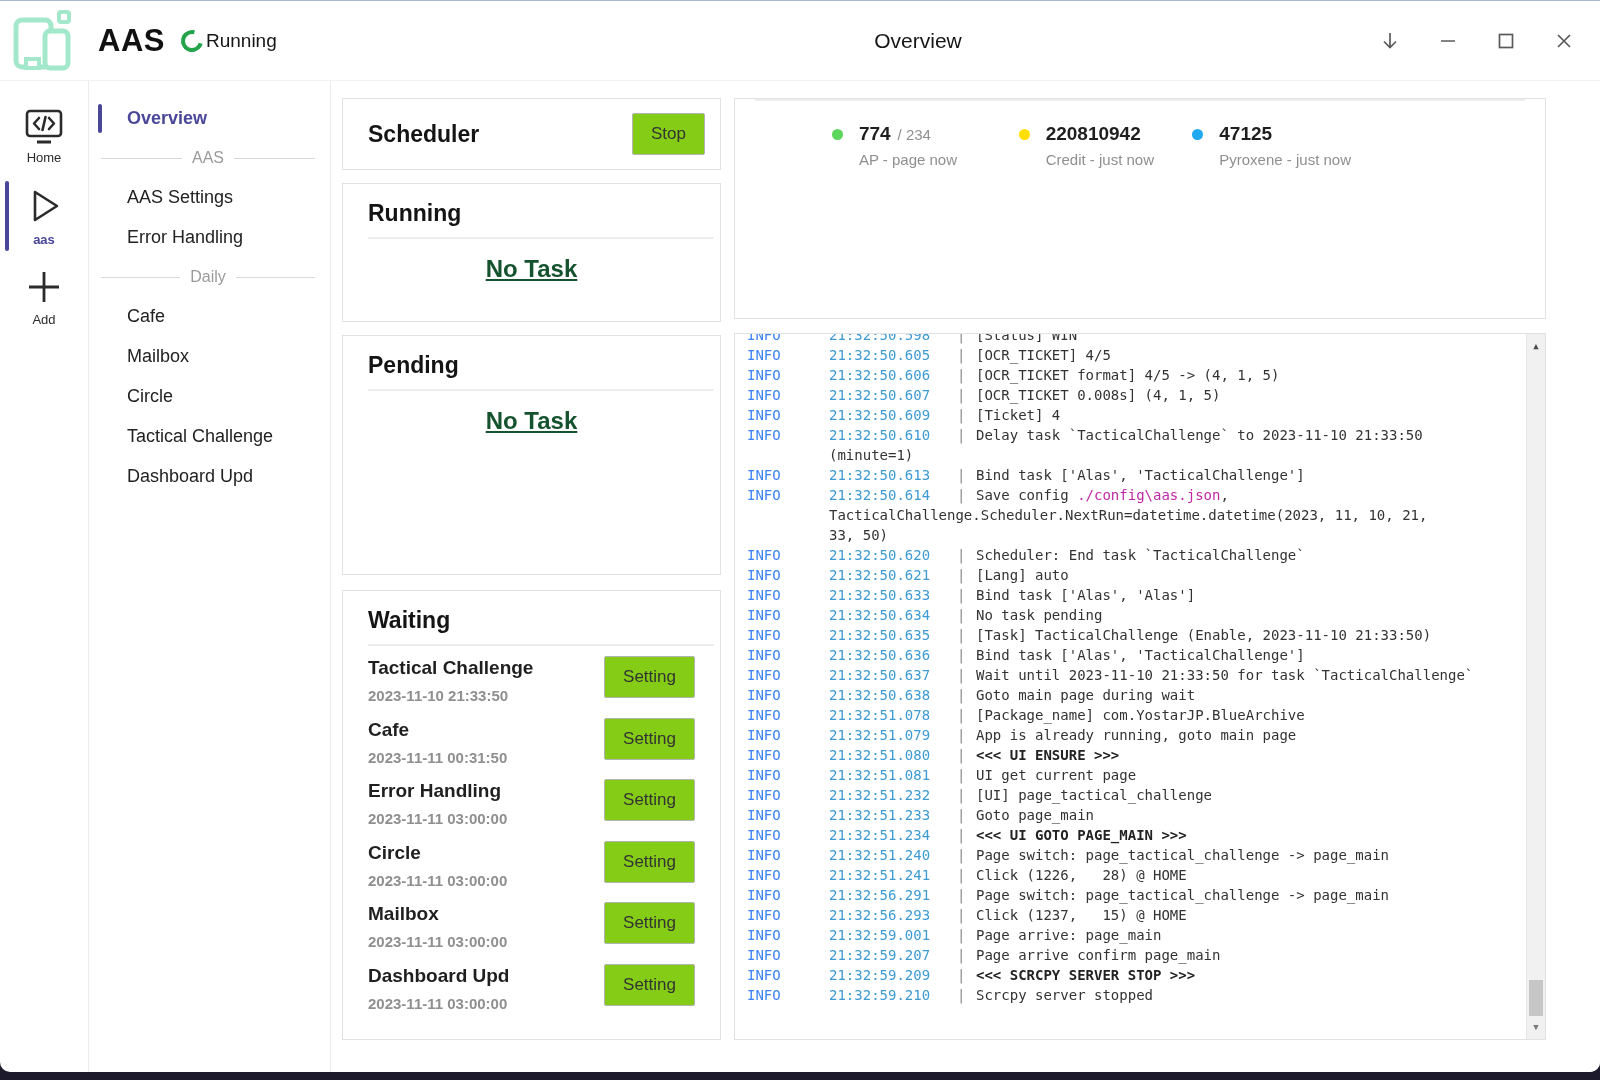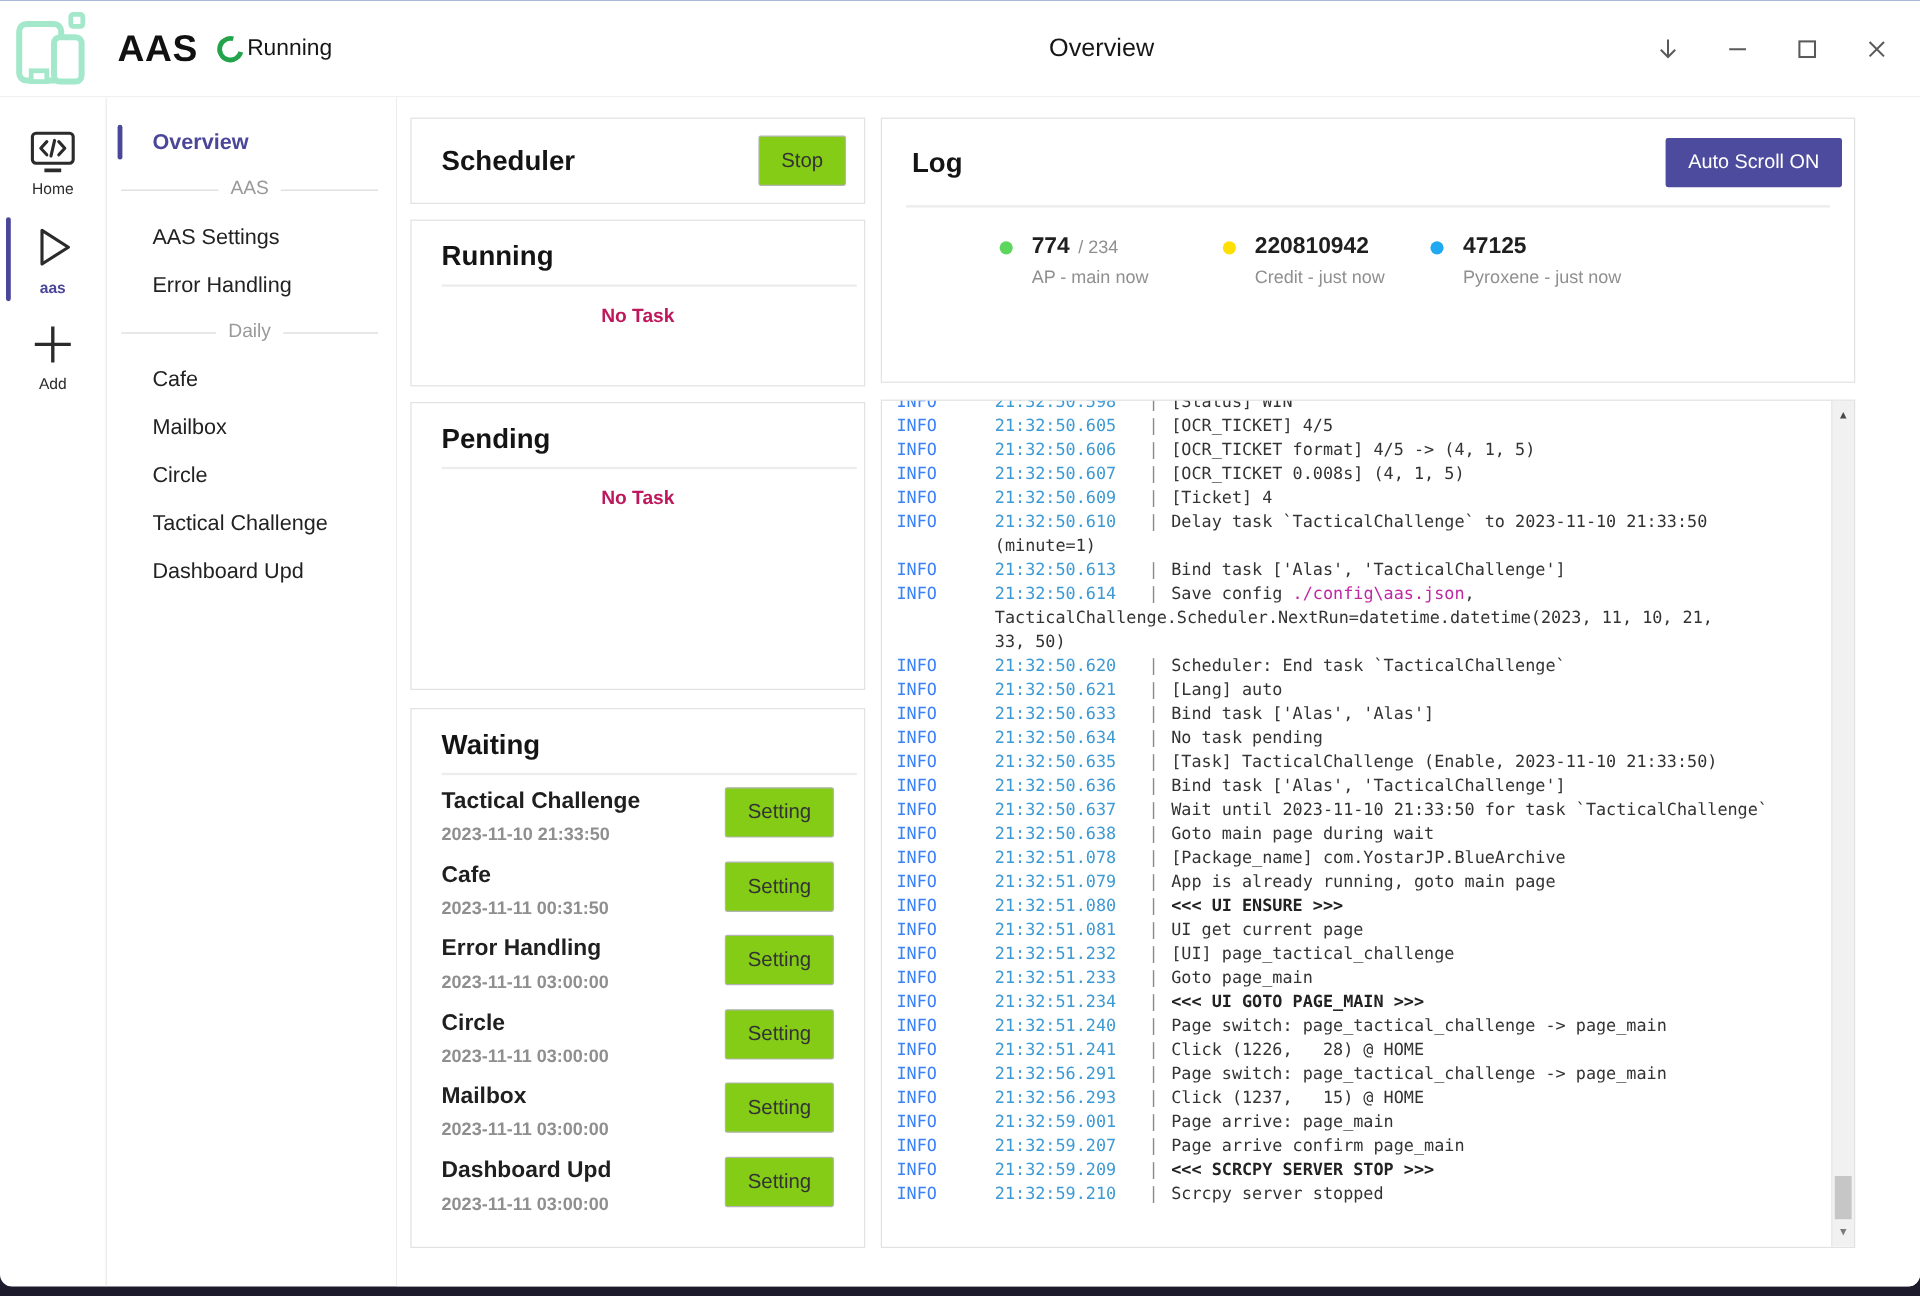--- a/index.html
+++ b/index.html
@@ -95,21 +95,21 @@
     height:42px; padding:0 18px; cursor:default;
   }
   .btn-purple {
     background:#4d4b9d; border:none; color:#fff;
     font-size:16.5px; height:41px; padding:0 19px; border-radius:2px;
   }
 
   .card-running { height:139px; flex:0 0 139px; margin-bottom:13px; padding-top:16px; }
   .card-pending { height:240px; flex:0 0 240px; margin-bottom:15px; padding-top:16px; }
   .card-running .card-title, .card-pending .card-title, .card-waiting .card-title { padding-left:25px; }
-  .empty-text { text-align:center; color:#be185d; font-size:16px; font-weight:600; margin-top:16px; }
+  .empty-text { text-align:center; color:#14532d; font-size:24px; font-weight:600; margin-top:16px;text-decoration:underline; }
 
   .card-waiting { flex:1; padding-top:16px; overflow:hidden; }
   .wtask-list { margin-top:6px; }
   .wtask {
     display:flex; justify-content:space-between; align-items:flex-start;
     height:61.5px; padding:3px 25px 0 25px;
   }
   .wtask-name { font-size:19px; font-weight:700; color:#1f1f1f; margin-top:2px; }
   .wtask-time { font-size:15px; font-weight:600; color:#8f8f8f; margin-top:8px; }
   .setting-btn { margin-top:1px; }
@@ -326,34 +326,30 @@
       <div class="wtask-time">2023-11-11 03:00:00</div>
     </div>
     <button class="btn setting-btn">Setting</button>
   </div>
             </div>
         </section>
       </div>
 
       <div class="col-right">
         <section class="card card-loghead">
-          <div class="log-head-row">
-            <div class="card-title">Log</div>
-            <button class="btn btn-purple">Auto Scroll ON</button>
-          </div>
           <div class="loghead-divider"></div>
           <div class="stats" id="stats">
               <div class="stat">
     <span class="stat-dot" style="background: rgb(92, 214, 92);"></span>
     <div class="stat-body">
       <div class="stat-line">
         <span class="stat-value">774</span>
         <span class="stat-suffix">/ 234</span>
       </div>
-      <div class="stat-label">AP - main now</div>
+      <div class="stat-label">AP - page now</div>
     </div>
   </div>
               <div class="stat">
     <span class="stat-dot" style="background: rgb(255, 223, 0);"></span>
     <div class="stat-body">
       <div class="stat-line">
         <span class="stat-value">220810942</span>
         <span class="stat-suffix"></span>
       </div>
       <div class="stat-label">Credit - just now</div>

